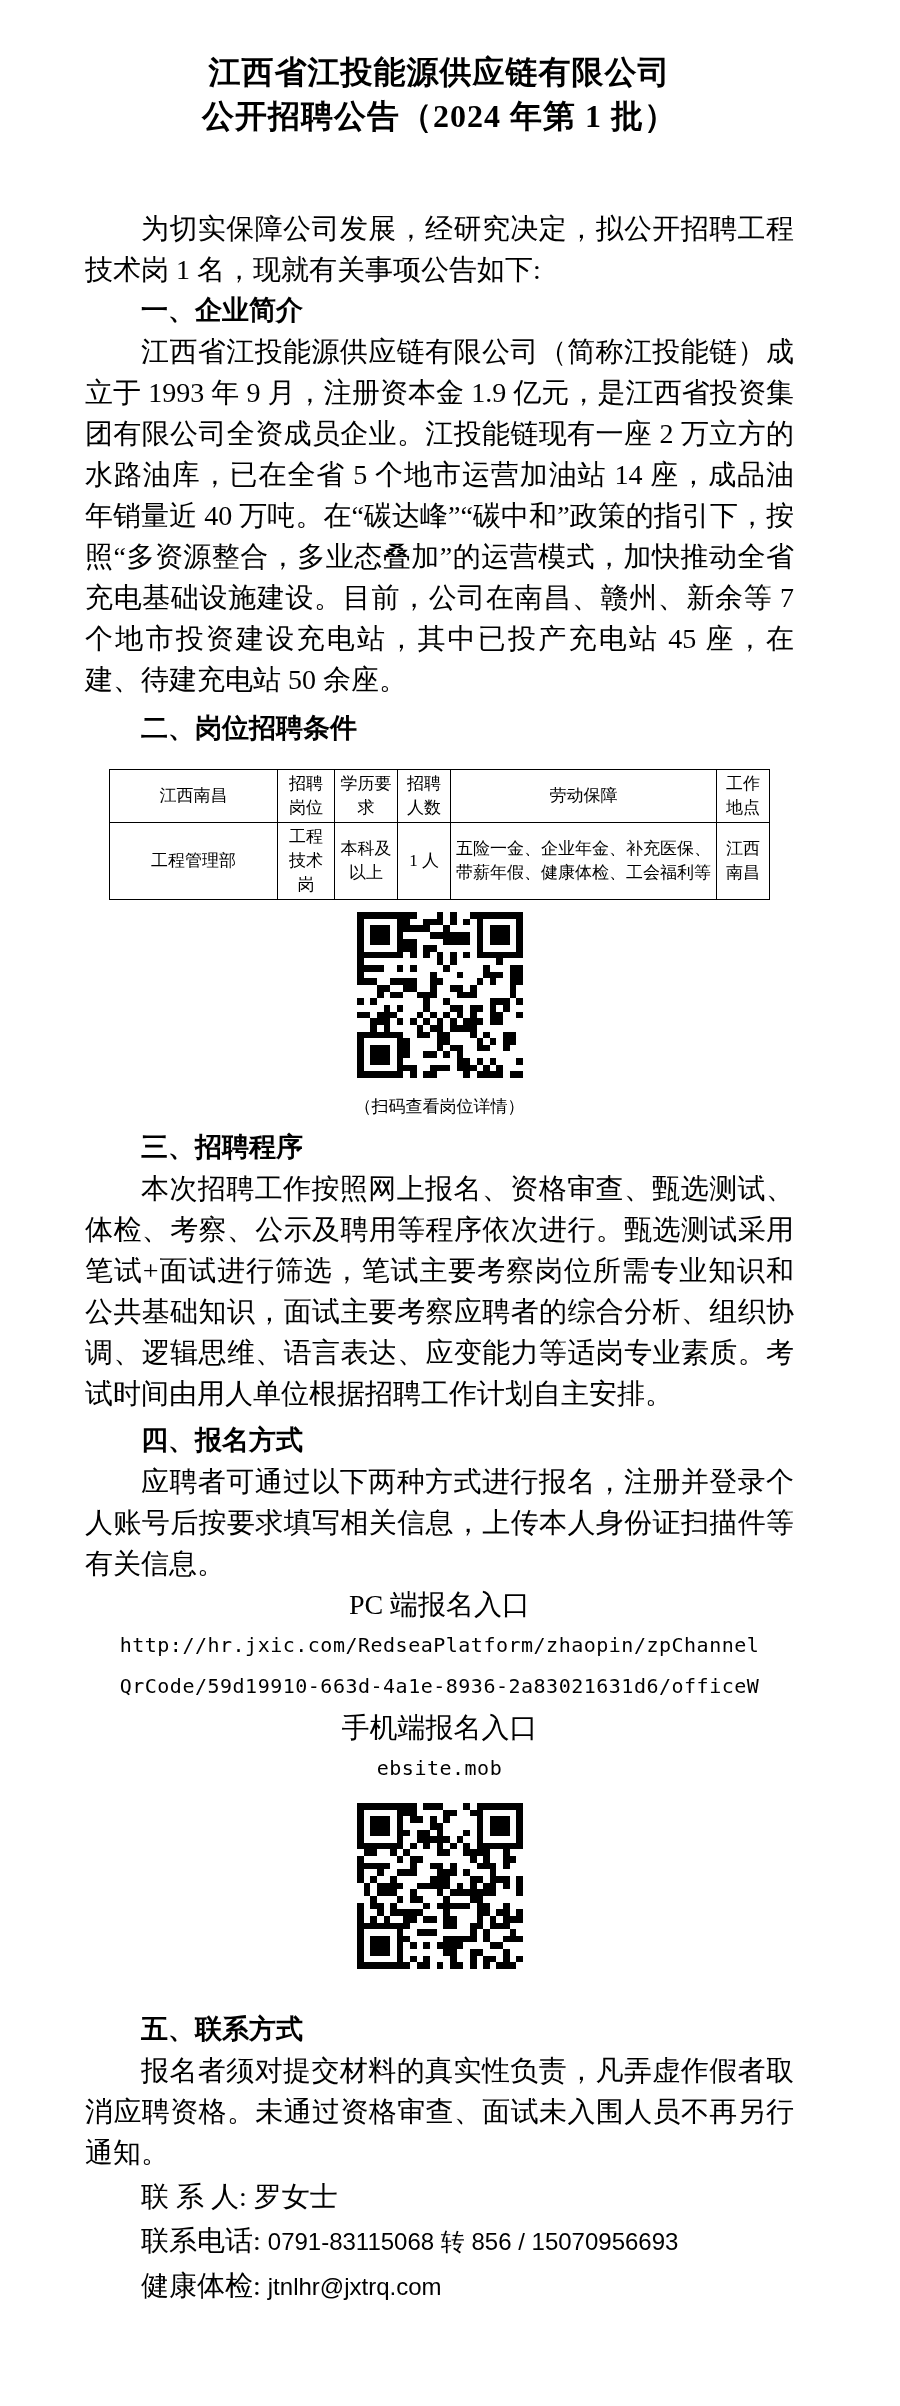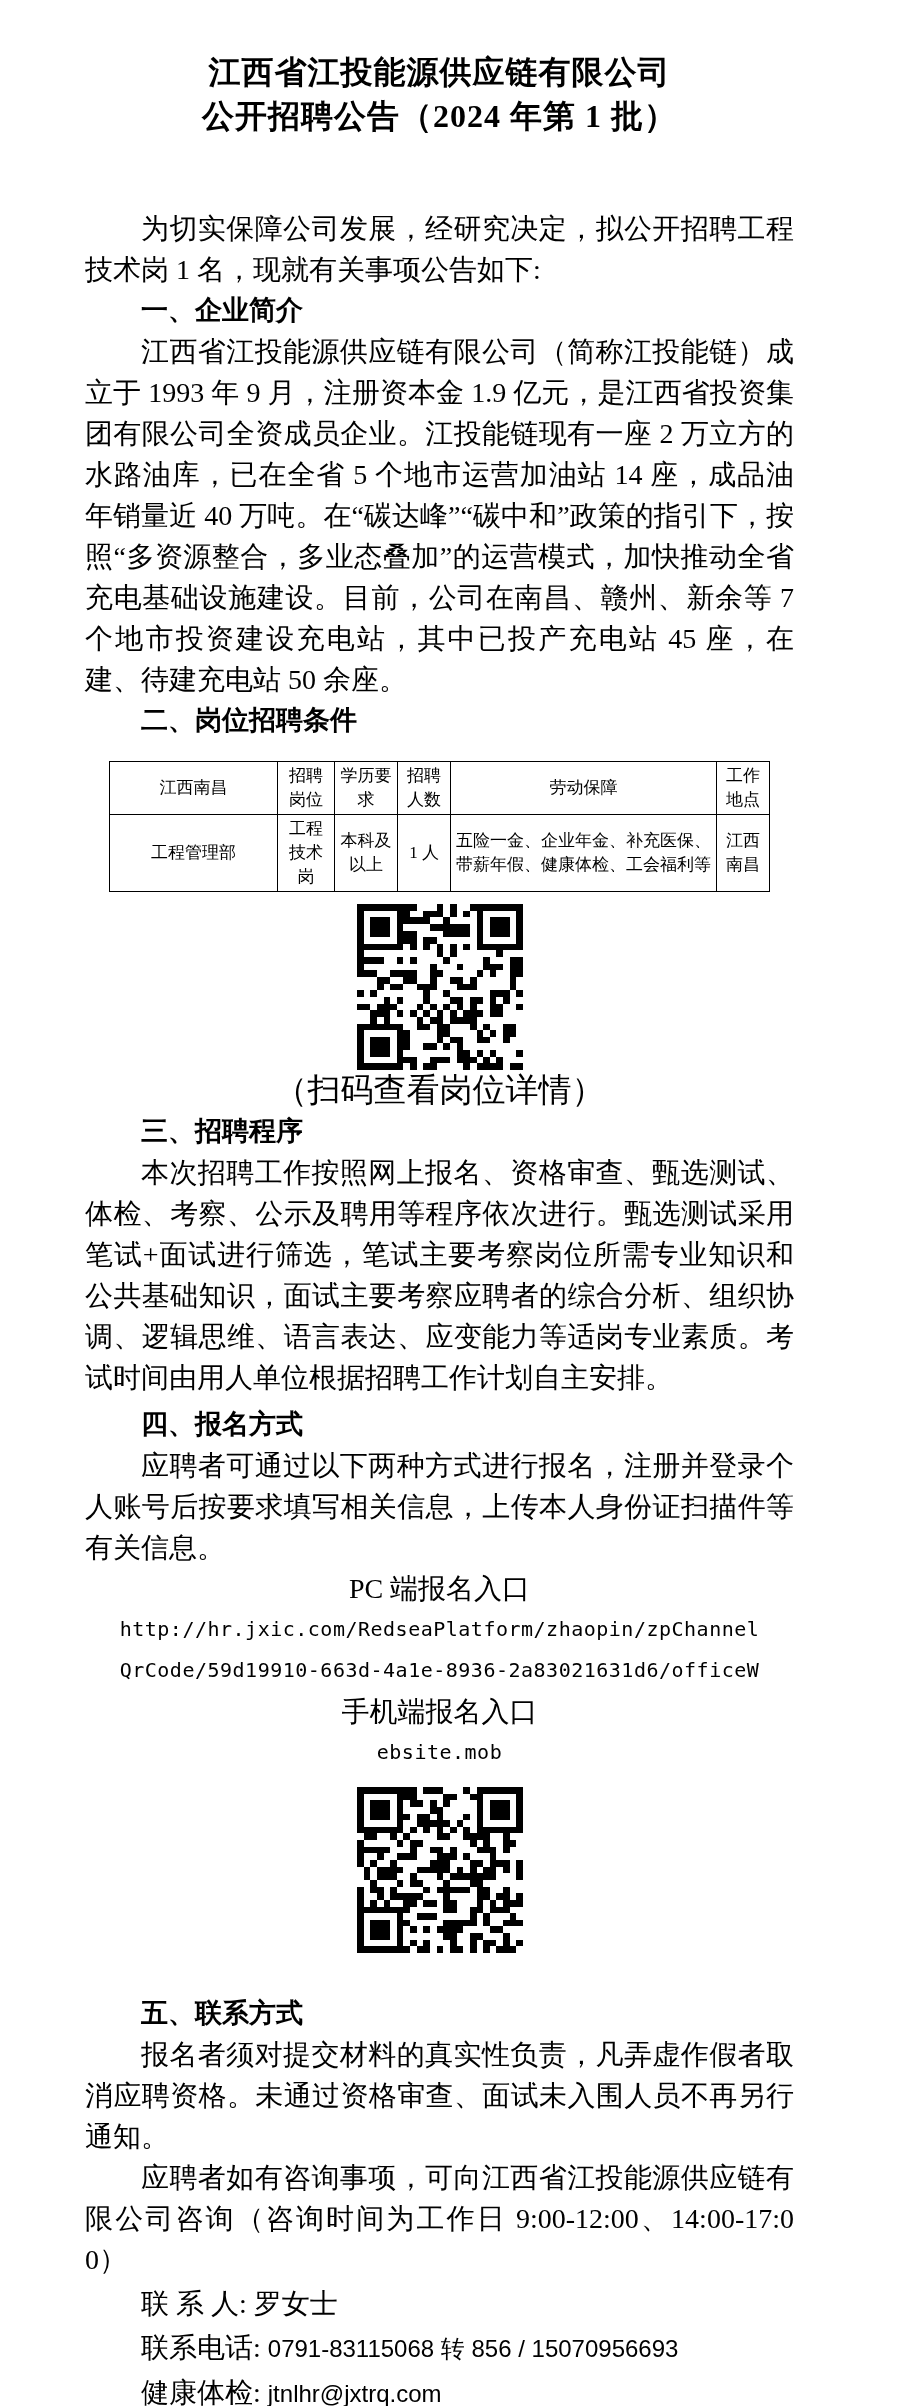--- a/index.html
+++ b/index.html
@@ -16,41 +16,41 @@
   }
   .body-p{
     font-size:28px;line-height:41px;text-align:justify;
     text-indent:56px;margin:0;word-break:break-all;
   }
   .heading{
     font-family:"Liberation Sans","DejaVu Sans",sans-serif;
     font-weight:bold;font-size:27px;line-height:41px;
     margin:0;padding-left:56px;
   }
-  .mt8{}
+  .mt8{margin-top:8px;}
   .mt6{margin-top:6px;}
   .mt40{margin-top:40px;}
   table.req{
     width:660px;margin:20px auto 0 auto;border-collapse:collapse;
     table-layout:fixed;font-size:17px;
   }
   table.req th,table.req td{
     border:1px solid #000;text-align:center;vertical-align:middle;
     font-weight:normal;line-height:24px;padding:2px 4px;
     word-break:break-all;
   }
   table.req th{height:44px;}
   table.req td{height:70px;}
   .qr-wrap{text-align:center;margin-top:12px;line-height:0;}
   .qr-wrap.qr2{margin-top:14px;}
   .qr-wrap svg{fill:#000;shape-rendering:crispEdges;}
   .center-line{
     text-align:center;font-size:28px;line-height:41px;margin:0;
   }
-  .caption{font-size:33px;}
+  .caption{margin-top:8px;font-size:17px;}
   .url{
     font-family:"DejaVu Sans Mono","Liberation Mono",monospace;
     font-size:20px;letter-spacing:0.5px;
   }
   .contact-line{
     font-size:28px;line-height:41px;padding-left:56px;margin-top:3px;
   }
   .mono{
     font-family:Liberation Sans, sans-serif;
     font-size:24px;
@@ -735,21 +735,20 @@
         <rect x="17" y="24" width="1" height="1"></rect>
         <rect x="19" y="24" width="1" height="1"></rect>
         <rect x="21" y="24" width="1" height="1"></rect>
         <rect x="22" y="24" width="1" height="1"></rect>
         <rect x="23" y="24" width="1" height="1"></rect>
       </svg>
   </div>
 
   <h2 class="heading mt40">五、联系方式</h2>
   <p class="body-p">报名者须对提交材料的真实性负责，凡弄虚作假者取消应聘资格。未通过资格审查、面试未入围人员不再另行通知。</p>
-  <p class="body-p">应聘者如有咨询事项，可向江西省江投能源供应链有限公司咨询（咨询时间为工作日 9:00-12:00、14:00-17:00）</p>
 
   <div class="contact-line">
     <span>联 系 人:</span>
     <span>罗女士</span>
   </div>
   <div class="contact-line">
     <span>联系电话:</span>
     <span class="mono">0791-83115068 转 856 / 15070956693</span>
   </div>
   <div class="contact-line">

